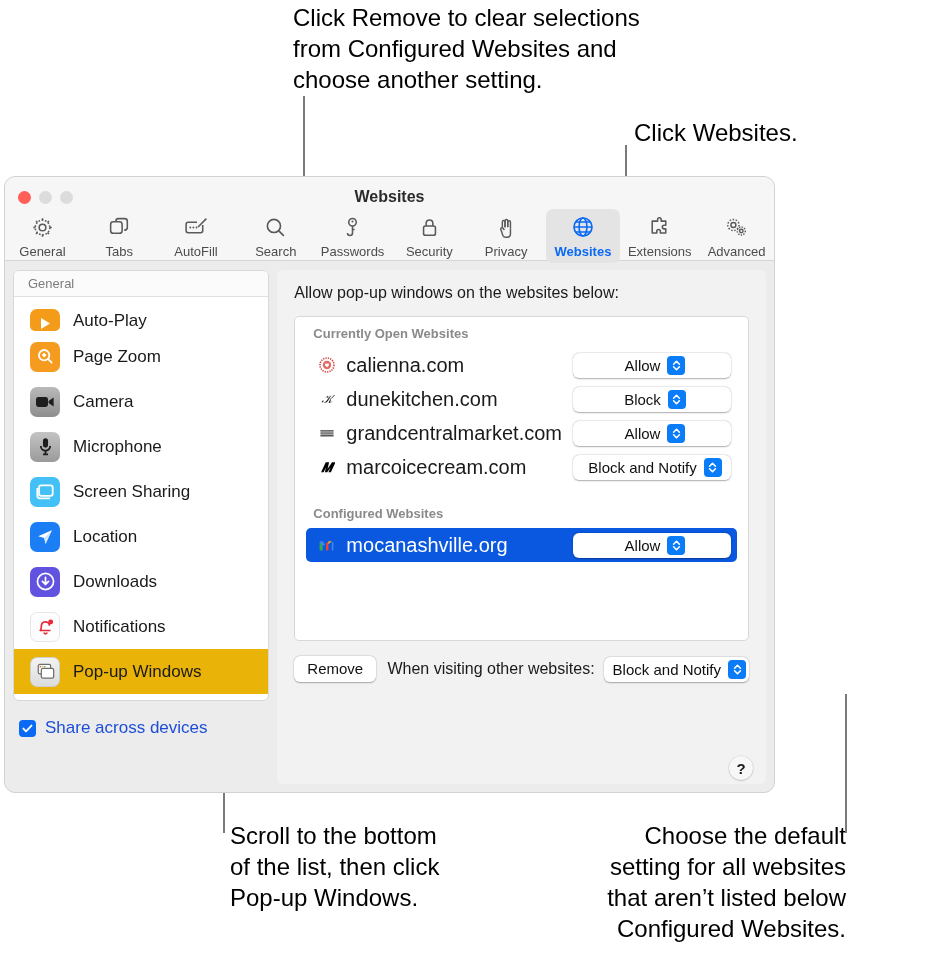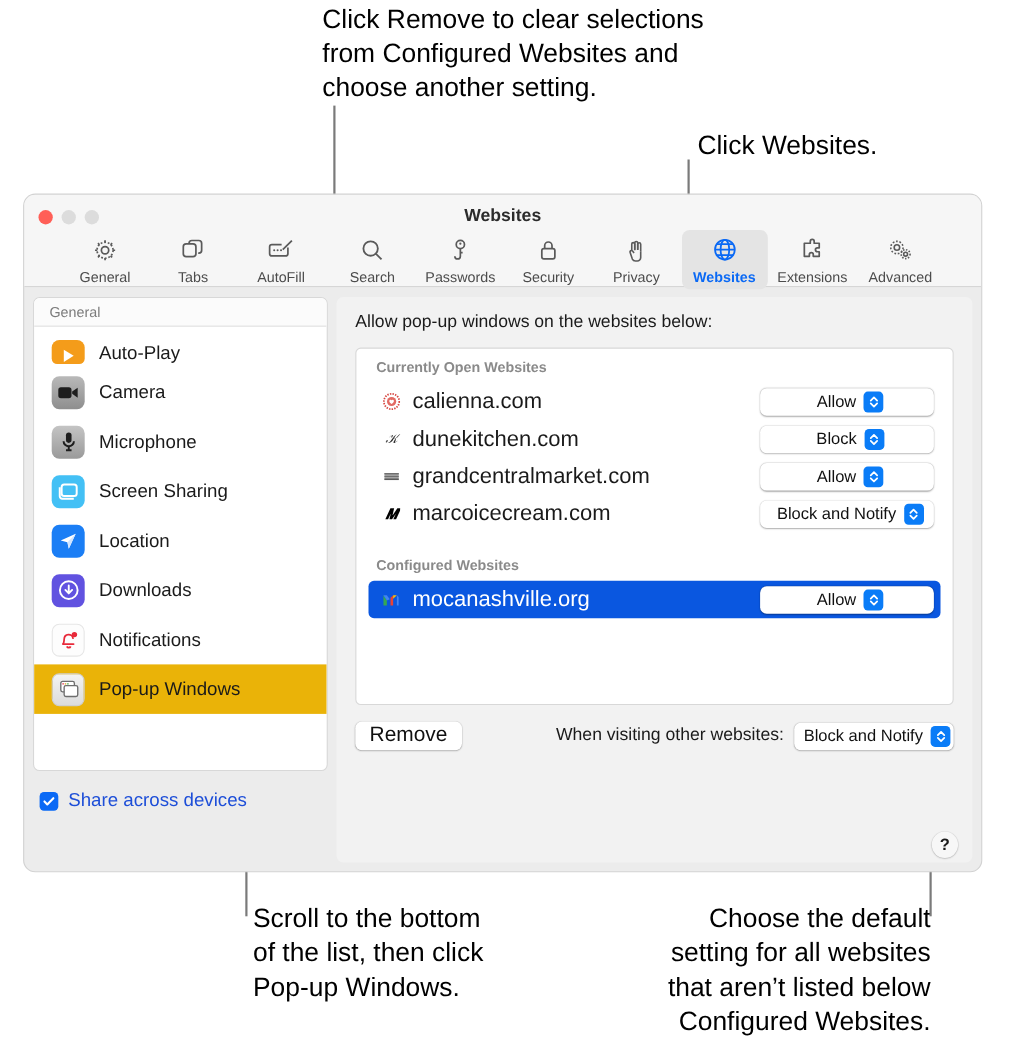--- a/index.html
+++ b/index.html
@@ -22,22 +22,22 @@
   .callout-line {
     position: absolute;
     background: #7a7a7a;
   }
   .vline { width: 2px; }
   .hline { height: 2px; }
 
   
   .window {
     position: absolute;
-    left: 21px; top: 176px;
-    width: 872px; height: 617px;
+    left: 4px; top: 176px;
+    width: 771px; height: 617px;
     background: #ececec;
     border-radius: 11px;
     border: 1px solid #d2d2d2;
     overflow: hidden;
   }
   .titlebar {
     position: relative;
     height: 84px;
     background: #f6f6f6;
     border-bottom: 1px solid #d6d6d6;
@@ -193,21 +193,21 @@
 
   
   .footer {
     display: flex; align-items: center;
     margin-top: 15px;
   }
   .btn {
     background: #ffffff;
     border-radius: 6px;
     box-shadow: 0 0.5px 1.5px rgba(0,0,0,0.30), 0 0 0 0.5px rgba(0,0,0,0.06);
-    font-size: 19px; color: #101010;
+    font-size: 15px; color: #101010;
     padding: 4px 13px 5px 13px;
     line-height: 17px;
   }
   .footer-right {
     margin-left: auto;
     display: flex; align-items: center; gap: 9px;
   }
   .footer-label { font-size: 16px; color: #1a1a1a; }
 
   .help-btn {
@@ -381,20 +381,30 @@
 
             <div class="sb-row first">
               <div class="sb-ico" style="background:#f49c1a;">
                 <svg width="14" height="15" viewBox="0 0 14 15">
                     <polygon points="3,2 12,7.5 3,13" fill="#ffffff"></polygon>
                   </svg>
               </div>
               <div class="sb-label">Auto-Play</div>
             </div>
 
+            <div class="sb-row">
+              <div class="sb-ico" style="background:#f59c20;">
+                <svg width="21" height="21" viewBox="0 0 22 22" fill="none" stroke="#ffffff" stroke-width="1.9">
+                  <circle cx="9.6" cy="9.6" r="5.4"></circle>
+                    <path d="M13.6 13.6L18 18"></path>
+                    <path d="M7.4 9.6h4.4M9.6 7.4v4.4"></path>
+                </svg>
+              </div>
+              <div class="sb-label">Page Zoom</div>
+            </div>
 
             <div class="sb-row">
               <div class="sb-ico" style="background:linear-gradient(180deg,#b9b9b9,#8e8e8e);">
                 <svg width="20" height="14" viewBox="0 0 20 14">
                   <rect x="1" y="2" width="12" height="10" rx="2.4" fill="#1d1d1d"></rect>
                   <polygon points="13.6,6 18.6,2.5 18.6,11.5 13.6,8" fill="#1d1d1d"></polygon>
                 </svg>
               </div>
               <div class="sb-label">Camera</div>
             </div>

